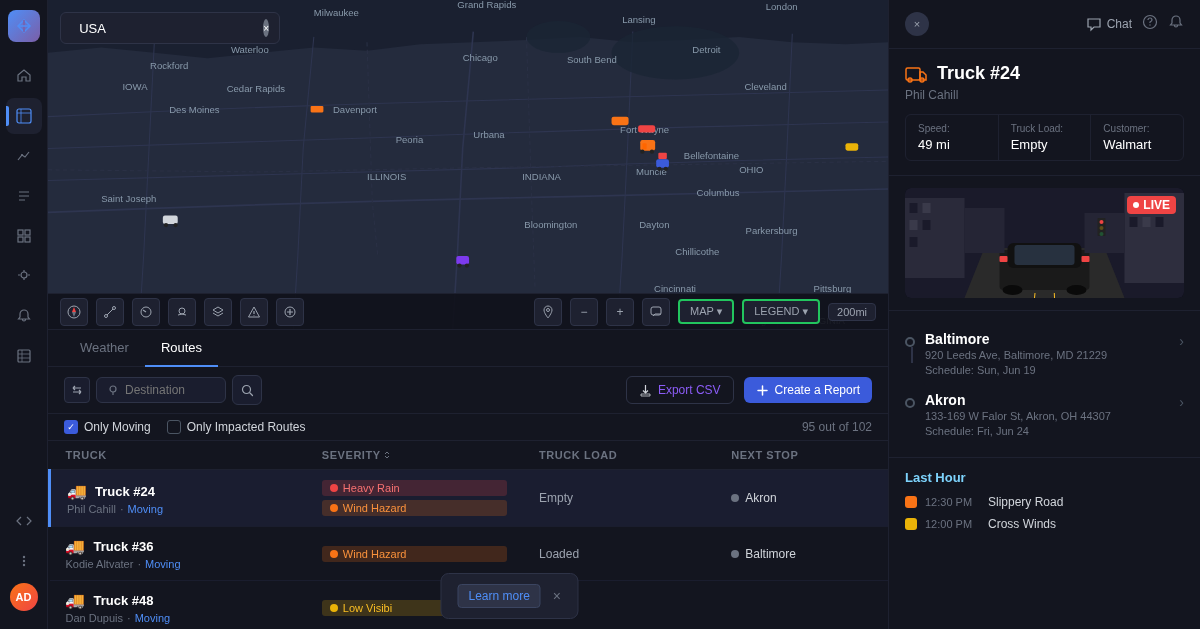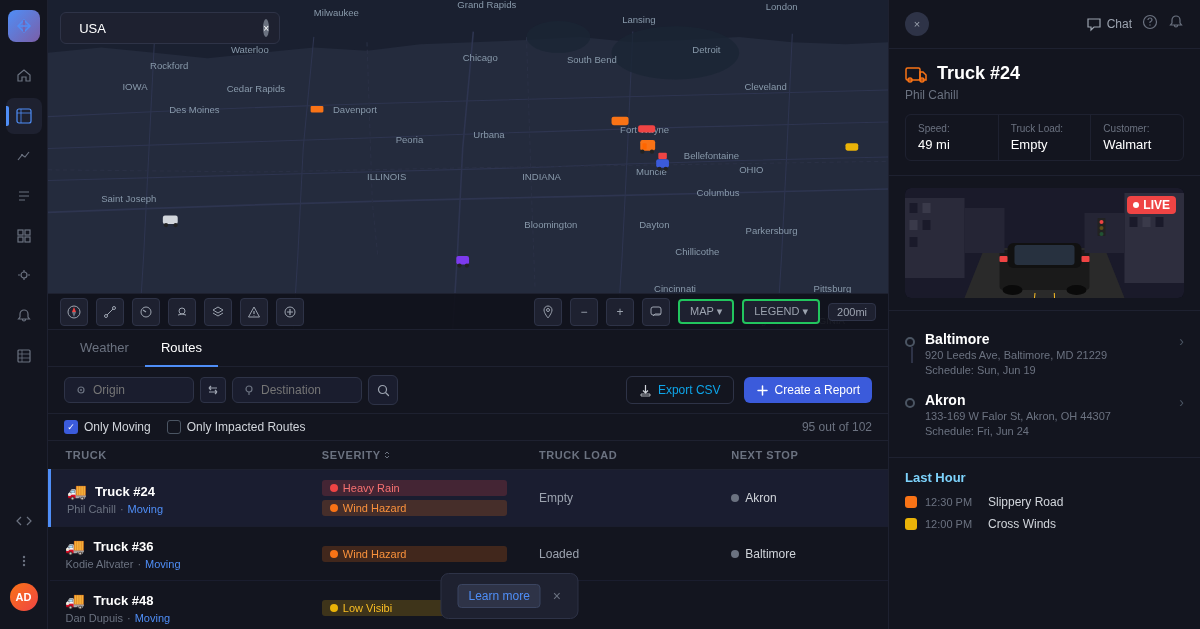--- a/index.html
+++ b/index.html
@@ -204,21 +204,21 @@
       display: flex; align-items: center; justify-content: center;
       cursor: pointer; color: #9ca3af; font-size: 13px;
     }
     .spacer { flex: 1; }
     .export-btn {
       display: flex; align-items: center; gap: 6px;
       background: transparent;
       border: 1px solid #2e3347;
       border-radius: 6px;
       padding: 6px 12px;
-      color: #0ea5e9;
+      color: #8b5cf6;
       font-size: 12px;
       cursor: pointer;
     }
     .create-report-btn {
       display: flex; align-items: center; gap: 6px;
       background: #3b5bdb;
       border: none;
       border-radius: 6px;
       padding: 6px 12px;
       color: #fff;
@@ -740,27 +740,20 @@
 
   <div class="bottom-panel">
 
     <div class="tabs">
       <div class="tab">Weather</div>
       <div class="tab active">Routes</div>
     </div>
 
     <div class="filters-row">
       <div class="origin-dest">
-        <div class="search-box-small">
-          <svg width="12" height="12" viewBox="0 0 12 12" fill="none">
-            <circle cx="6" cy="6" r="3" stroke="#6b7280" stroke-width="1.2"></circle>
-            <circle cx="6" cy="6" r="1" fill="#6b7280"></circle>
-          </svg>
-          <input type="text" style="background: none; border: none; color: rgb(107, 114, 128); font-size: 12px; outline: none; width: 80px;" placeholder="Origin">
-        </div>
         <div class="swap-btn">
           <svg width="14" height="14" viewBox="0 0 14 14" fill="none">
             <path d="M3 5H11M3 5L5 3M3 5L5 7" stroke="#9ca3af" stroke-width="1.2"></path>
             <path d="M11 9H3M11 9L9 7M11 9L9 11" stroke="#9ca3af" stroke-width="1.2"></path>
           </svg>
         </div>
         <div class="search-box-small">
           <svg width="12" height="12" viewBox="0 0 12 12" fill="none">
             <circle cx="6" cy="5" r="3" stroke="#6b7280" stroke-width="1.2"></circle>
             <path d="M6 8V11" stroke="#6b7280" stroke-width="1.2"></path>

